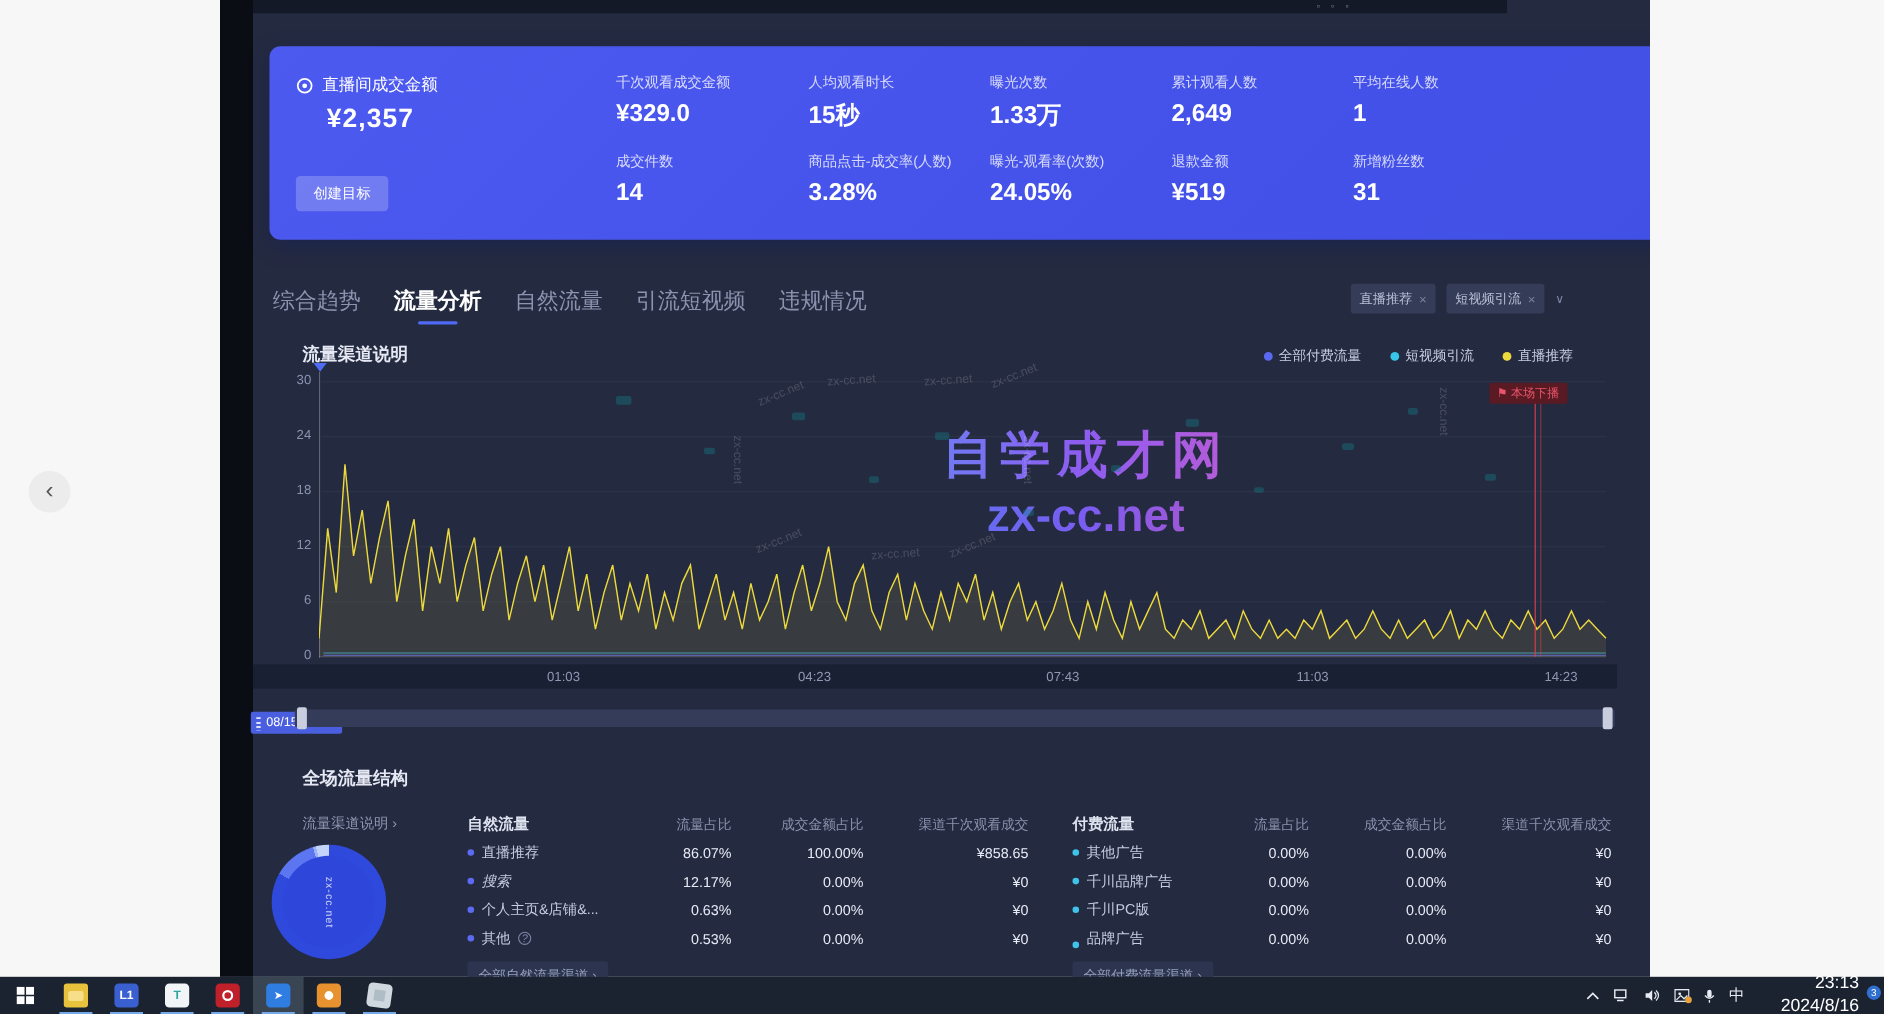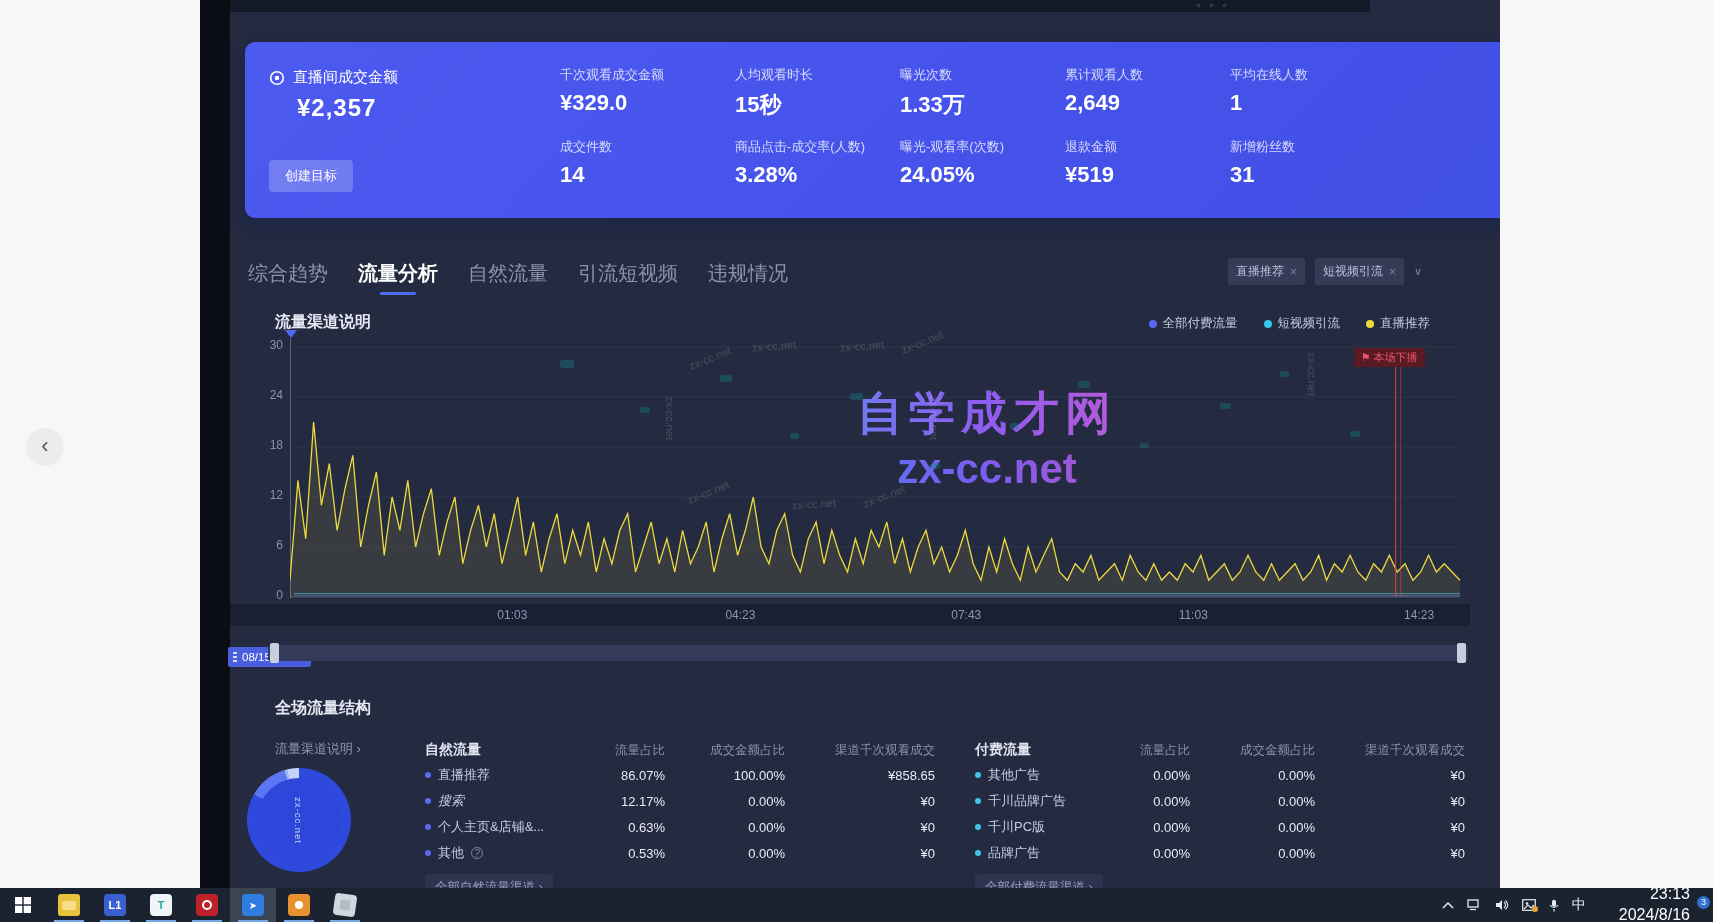--- a/index.html
+++ b/index.html
@@ -331,21 +331,21 @@
           <span class="t-val" style="width: 150px;">¥0</span>
         </div><div class="t-row">
           <span class="t-name" style="flex: 1 1 0%;">
             <i class="t-dot" style="background: rgb(63, 195, 232);"></i>
             <span>千川PC版</span>
           </span>
           <span class="t-val" style="width: 110px;">0.00%</span>
           <span class="t-val" style="width: 125px;">0.00%</span>
           <span class="t-val" style="width: 150px;">¥0</span>
         </div><div class="t-row">
-          <span class="t-name" style="flex: 1 1 0%;">
+          <span class="t-name" style="flex: 1 1 0%; align-items: flex-end;">
             <i class="t-dot" style="background: rgb(63, 195, 232);"></i>
             <span>品牌广告</span>
           </span>
           <span class="t-val" style="width: 110px;">0.00%</span>
           <span class="t-val" style="width: 125px;">0.00%</span>
           <span class="t-val" style="width: 150px;">¥0</span>
         </div><span class="t-footer">全部付费流量渠道 ›</span></div>
   <div class="ytick abs" style="top: 338px;">30</div>
       <div class="ytick abs" style="top: 388px;">24</div>
       <div class="ytick abs" style="top: 438px;">18</div>

